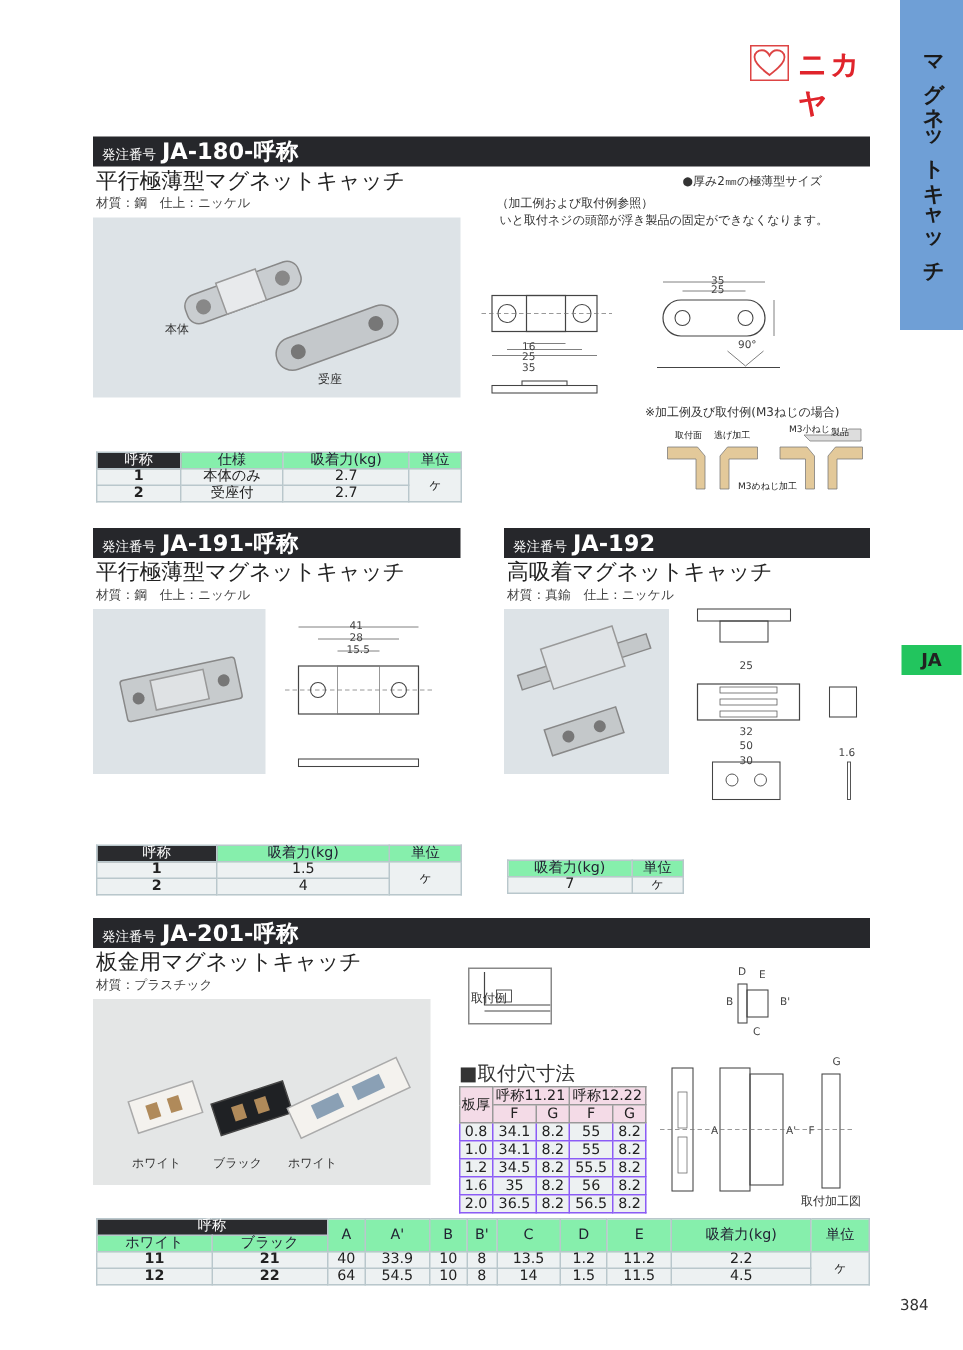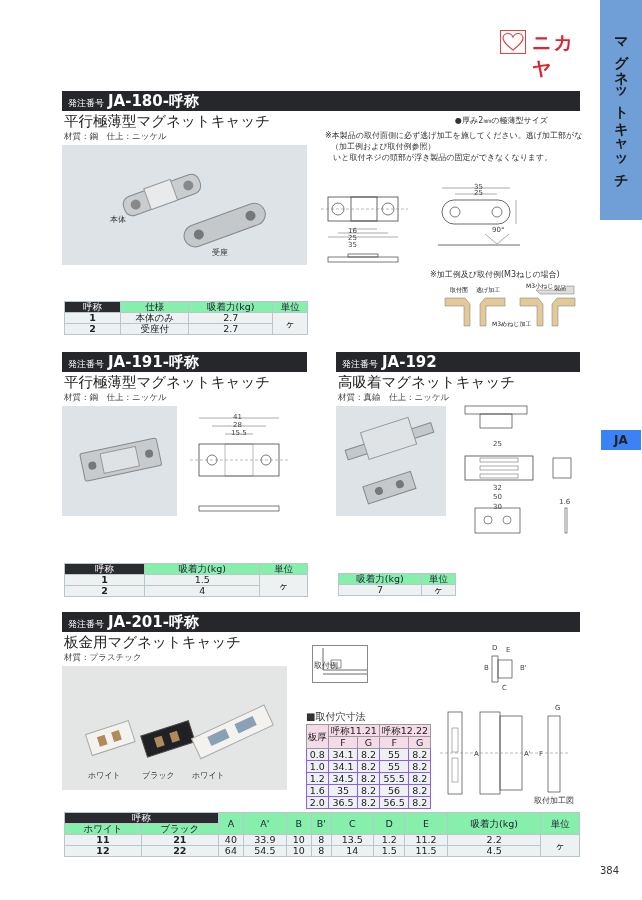--- a/index.html
+++ b/index.html
@@ -2,21 +2,21 @@
 <html><head>
 <meta charset="utf-8">
 <style>
   * { box-sizing: border-box; margin: 0; padding: 0; }
   body { width: 642px; height: 900px; background: #ffffff; position: relative; overflow: hidden;
          font-family: "DejaVu Sans", "Liberation Sans", sans-serif; color: #222; }
   .abs { position: absolute; }
   .side-tab { left: 600px; top: 0; width: 42px; height: 220px; background: #6f9fd6; }
   .side-tab-text { position: absolute; left: 12px; top: 28px; width: 18px; font-size: 14px; font-weight: bold;
                    color: #1a1a1a; line-height: 17px; writing-mode: vertical-rl; letter-spacing: 1px; }
-  .ja-tab { left: 601px; top: 430px; width: 40px; height: 20px; background: #3b82f6; font-size: 12px; font-weight: bold;
+  .ja-tab { left: 601px; top: 430px; width: 40px; height: 20px; background: #22c55e; font-size: 12px; font-weight: bold;
             text-align: center; line-height: 20px; color: #222; }
   .logo { left: 500px; top: 30px; width: 90px; height: 28px; }
   .logo-heart { position: absolute; left: 0; top: 0; width: 26px; height: 24px; border: 1px solid #d44; }
   .logo-text { position: absolute; left: 32px; top: 0; font-size: 19px; font-weight: bold; color: #e0242b; letter-spacing: 2px; }
   .sec-bar { height: 20px; background: #26272b; color: #fff; padding-left: 6px; display: flex; align-items: baseline; }
   .sec-bar .lbl { font-size: 9px; margin-right: 4px; line-height: 20px; }
   .sec-bar .code { font-size: 15px; font-weight: bold; line-height: 20px; }
   .prod-title { font-size: 14.5px; color: #222; line-height: 18px; }
   .material { font-size: 8.5px; color: #444; line-height: 12px; }
   .note { font-size: 8px; color: #333; line-height: 11px; }
@@ -53,21 +53,20 @@
 </div>
 
 <div class="abs sec-bar" style="left:62px; top:91px; width:518px;">
   <span class="lbl">発注番号</span>
   <span class="code">JA-180-呼称</span>
 </div>
 <div class="abs prod-title" style="left:64px; top:112px;">平行極薄型マグネットキャッチ</div>
 <div class="abs material" style="left:64px; top:130px;">材質：鋼　仕上：ニッケル</div>
 <div class="abs note" style="left:455px; top:115px;">●厚み2㎜の極薄型サイズ</div>
 <div class="abs note" style="left:325px; top:130px; width:260px;">
-  <div>※本製品の取付面側に必ず逃げ加工を施してください。逃げ加工部がな</div>
   <div style="padding-left:6px;">（加工例および取付例参照）</div>
   <div style="padding-left:8px;">いと取付ネジの頭部が浮き製品の固定ができなくなります。</div>
 </div>
 
 <div class="abs photo" style="left:62px; top:145px; width:245px; height:120px;text-decoration:underline;">
   <svg width="245" height="120" viewBox="0 0 245 120">
     <g transform="rotate(-20 100 50)">
       <rect x="60" y="40" width="80" height="20" rx="8" fill="#c9cdd0" stroke="#888"></rect>
       <rect x="85" y="38" width="28" height="22" fill="#e8eaec" stroke="#999"></rect>
       <circle cx="72" cy="50" r="5" fill="#888"></circle>
@@ -289,21 +288,21 @@
 
 <div class="abs" style="left:312px; top:645px; width:56px; height:38px; border:1px solid #888;">
   <svg width="54" height="36" viewBox="0 0 54 36">
     <path d="M10 2 L10 24 L54 24" fill="none" stroke="#444" stroke-width="0.8"></path>
     <path d="M10 28 L54 28" fill="none" stroke="#444" stroke-width="0.8"></path>
     <rect x="18" y="14" width="10" height="8" fill="none" stroke="#444" stroke-width="0.6"></rect>
   </svg>
 </div>
 <div class="abs cap" style="left:314px; top:660px;">取付例</div>
 
-<div class="abs note" style="left:306px; top:711px; font-size:10px;">■取付穴寸法</div>
+<div class="abs note" style="left:306px; top:711px; font-size:13px;">■取付穴寸法</div>
 <table class="pink abs" style="left:306px; top:724px; width:125px;">
   <tbody>
       <tr>
     <th rowspan="2">板厚</th>
     <th colspan="2">呼称11.21</th>
     <th colspan="2">呼称12.22</th>
   </tr>
   <tr>
     <th>F</th>
     <th>G</th>

